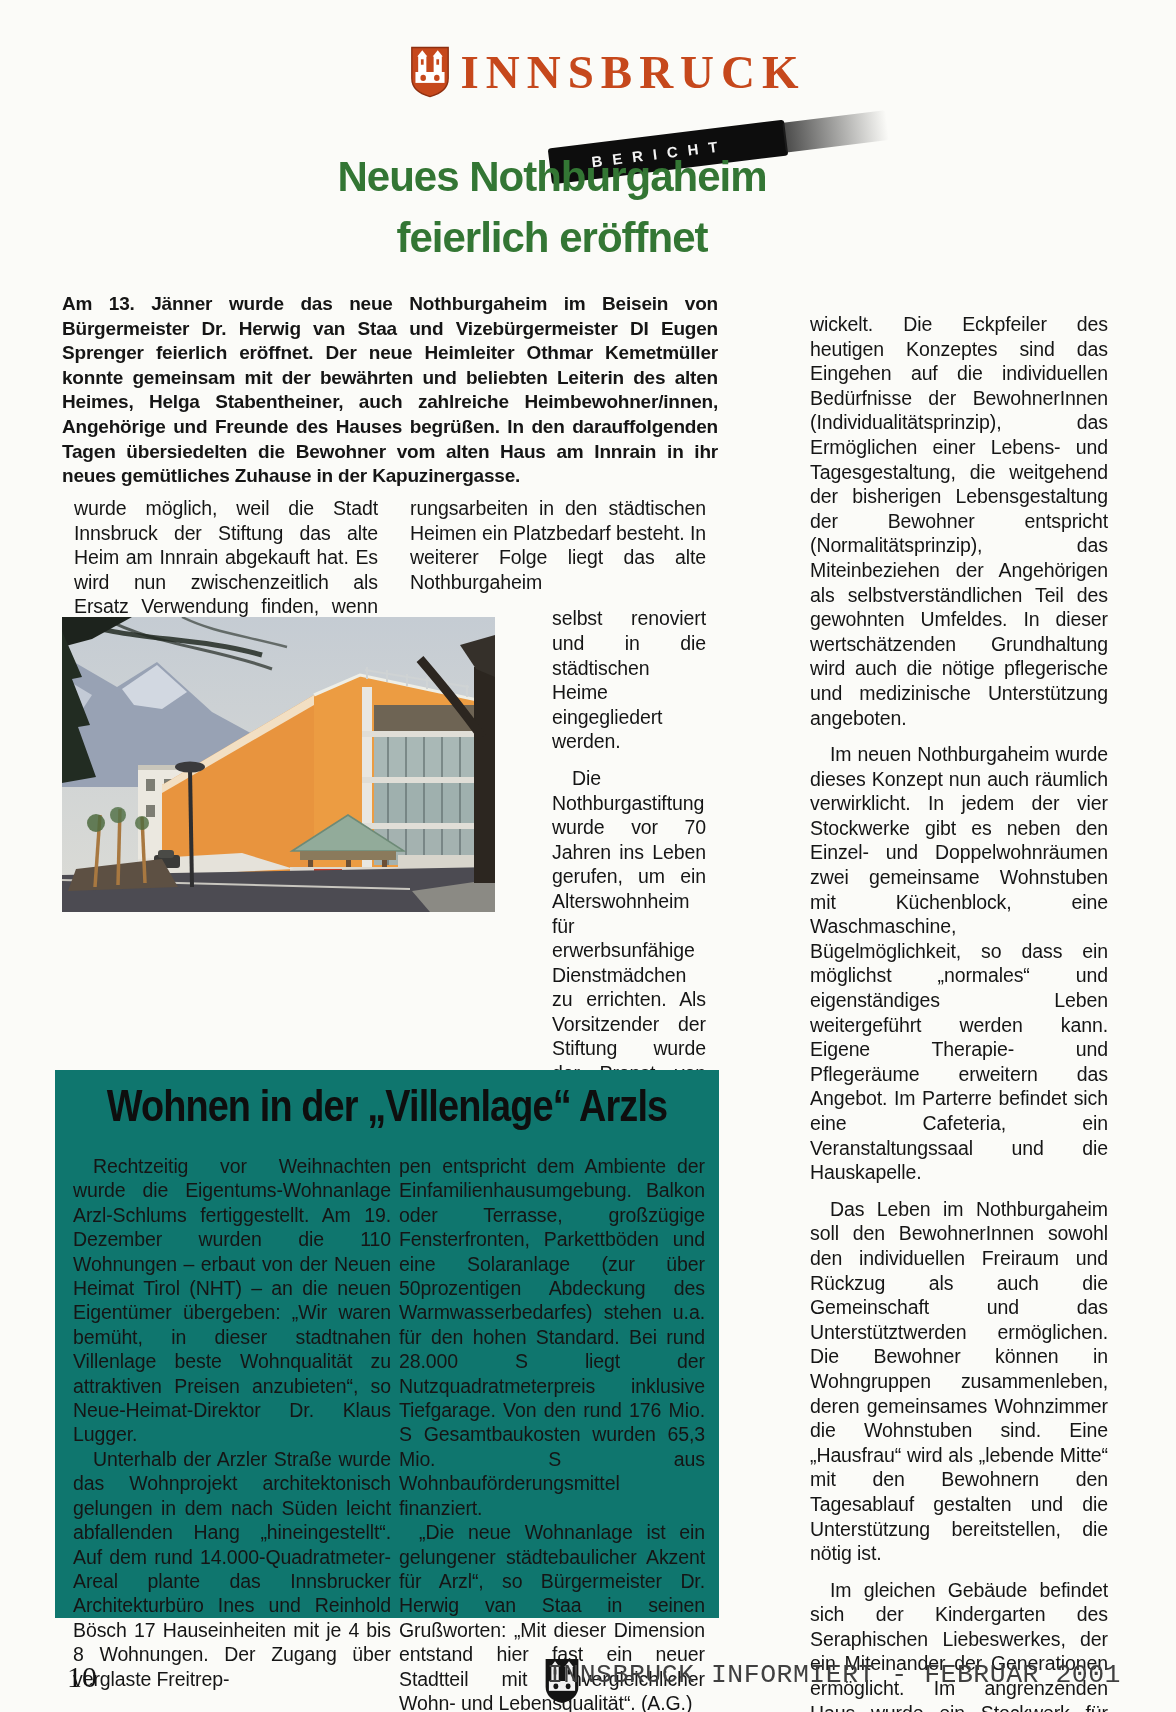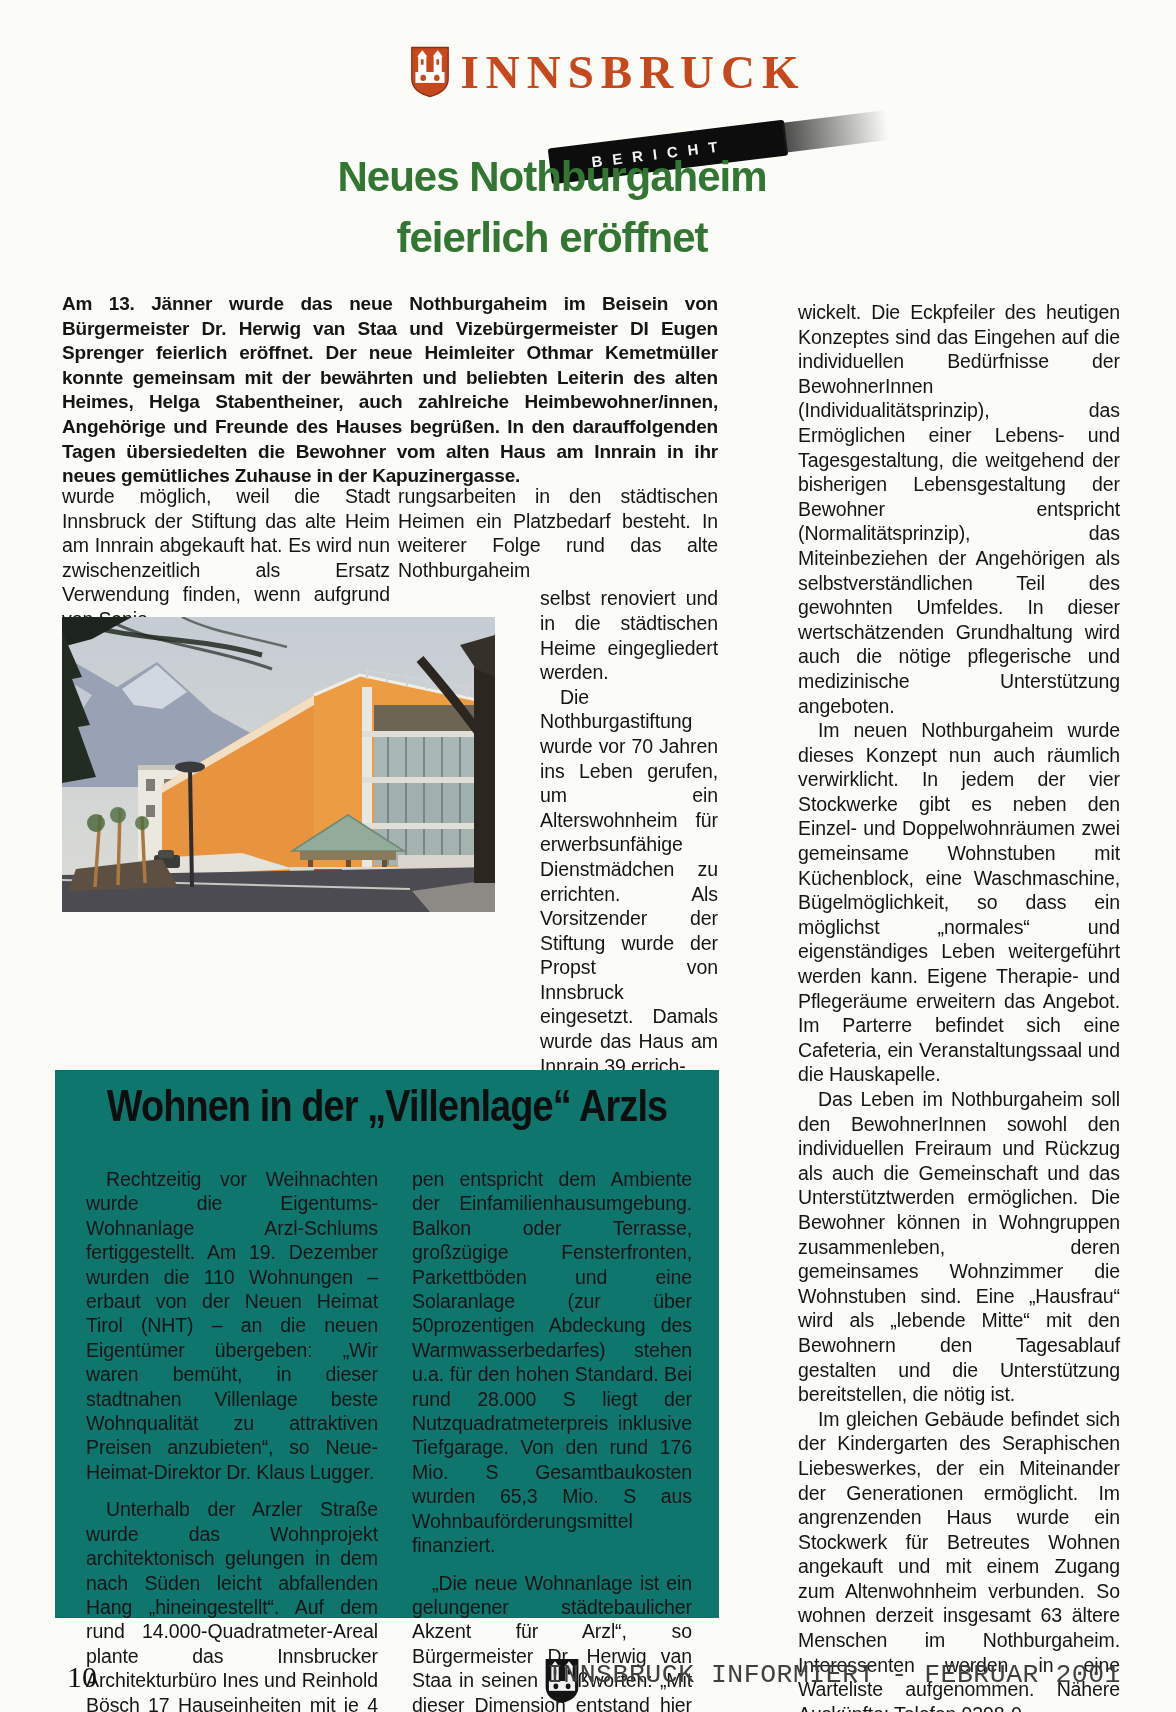--- a/index.html
+++ b/index.html
@@ -25,40 +25,40 @@
   .headline{position:absolute;top:146px;left:0;width:1104px;text-align:center;
             color:#337634;font-weight:700;font-size:42px;line-height:61px;
             letter-spacing:-1px;}
 
   
   .lead{position:absolute;left:62px;top:292px;width:656px;font-size:19px;
         line-height:24.6px;font-weight:700;text-align:justify;letter-spacing:-.2px;
         hyphens:auto;}
   .col{position:absolute;font-size:19.5px;line-height:24.6px;text-align:justify;
        letter-spacing:-.1px;hyphens:auto;}
-  .col p{margin:0;}
+  .col p{margin:12px;}
   .ind{text-indent:20px;}
   #col1{left:62px;top:484px;width:328px;}
   #col2{left:398px;top:484px;width:320px;}
   #col3{left:798px;top:300px;width:322px;}
   .below-photo{margin-top:367px;}
   .narrow{margin-left:142px;width:178px;min-height:350px;margin-top:4px;}
 
   .photo{position:absolute;left:62px;top:617px;width:433px;height:295px;}
   .photo svg{display:block;width:100%;height:100%;}
 
   
   .box{position:absolute;left:55px;top:1070px;width:664px;height:548px;
        background:#0f766e;border-radius:0;}
   .box-title{position:absolute;top:12px;left:0;width:100%;text-align:center;
        font-size:44px;font-weight:700;letter-spacing:-1px;color:#0e0e0e;
        white-space:nowrap;transform:scaleX(.86);line-height:1.1;}
   .bcol{position:absolute;top:84px;font-size:19.5px;line-height:24.4px;
         text-align:justify;letter-spacing:-.1px;hyphens:auto;}
-  .bcol p{margin:13px;}
+  .bcol p{margin:0;}
   #bcol1{left:18px;width:318px;}
   #bcol2{left:344px;width:306px;}
 
   
   .pageno{position:absolute;left:67px;top:1660px;font-family:"Liberation Serif",serif;
           font-size:30px;color:#111;}
   .footer-crest{position:absolute;left:544px;top:1657px;width:36px;height:48px;}
   .pub{position:absolute;right:55px;top:1660px;font-family:Liberation Mono, monospace;
        font-size:26.5px;letter-spacing:.5px;color:#404040;}
 </style>
@@ -91,21 +91,21 @@
     <div>feierlich eröffnet</div>
   </div>
 
   <div class="lead">Am 13. Jänner wurde das neue Nothburgaheim im Beisein von Bürgermeister Dr. Herwig van Staa und Vizebürgermeister DI Eugen Sprenger feierlich eröffnet. Der neue Heimleiter Othmar Kemetmüller konnte gemeinsam mit der bewährten und beliebten Leiterin des alten Heimes, Helga Stabentheiner, auch zahlreiche Heimbewohner/innen, Angehörige und Freunde des Hauses begrüßen. In den darauffolgenden Tagen übersiedelten die Bewohner vom alten Haus am Innrain in ihr neues gemütliches Zuhause in der Kapuzinergasse.</div>
 
   <div class="col" id="col1">
     <p class="below-photo">wurde möglich, weil die Stadt Innsbruck der Stiftung das alte Heim am Innrain abgekauft hat. Es wird nun zwischenzeitlich als Ersatz Verwendung finden, wenn aufgrund von Sanie-</p>
   </div>
 
   <div class="col" id="col2">
-    <p>rungsarbeiten in den städtischen Heimen ein Platzbedarf besteht. In weiterer Folge rund das alte Nothburgaheim</p>
+    <p>rungsarbeiten in den städtischen Heimen ein Platzbedarf besteht. In weiterer Folge liegt das alte Nothburgaheim</p>
     <div class="narrow">
       <p>selbst renoviert und in die städtischen Heime eingegliedert werden.</p>
       <p class="ind">Die Nothburgastiftung wurde vor 70 Jahren ins Leben gerufen, um ein Alterswohnheim für erwerbsunfähige Dienstmädchen zu errichten. Als Vorsitzender der Stiftung wurde der Propst von Innsbruck eingesetzt. Damals wurde das Haus am Innrain 39 errich-</p>
     </div>
     <p>tet und gemeinsam mit dem danebenliegenden Krausenheim bezogen.</p>
     <p class="ind">Im Laufe der Jahrzehnte und der sich ändernden Bedürfnisse alter Menschen wurde das Konzept weiterent-</p>
   </div>
 
   <div class="col" id="col3">
     <p>wickelt. Die Eckpfeiler des heutigen Konzeptes sind das Eingehen auf die individuellen Bedürfnisse der BewohnerInnen (Individualitätsprinzip), das Ermöglichen einer Lebens- und Tagesgestaltung, die weitgehend der bisherigen Lebensgestaltung der Bewohner entspricht (Normalitätsprinzip), das Miteinbeziehen der Angehörigen als selbstverständlichen Teil des gewohnten Umfeldes. In dieser wertschätzenden Grundhaltung wird auch die nötige pflegerische und medizinische Unterstützung angeboten.</p>

